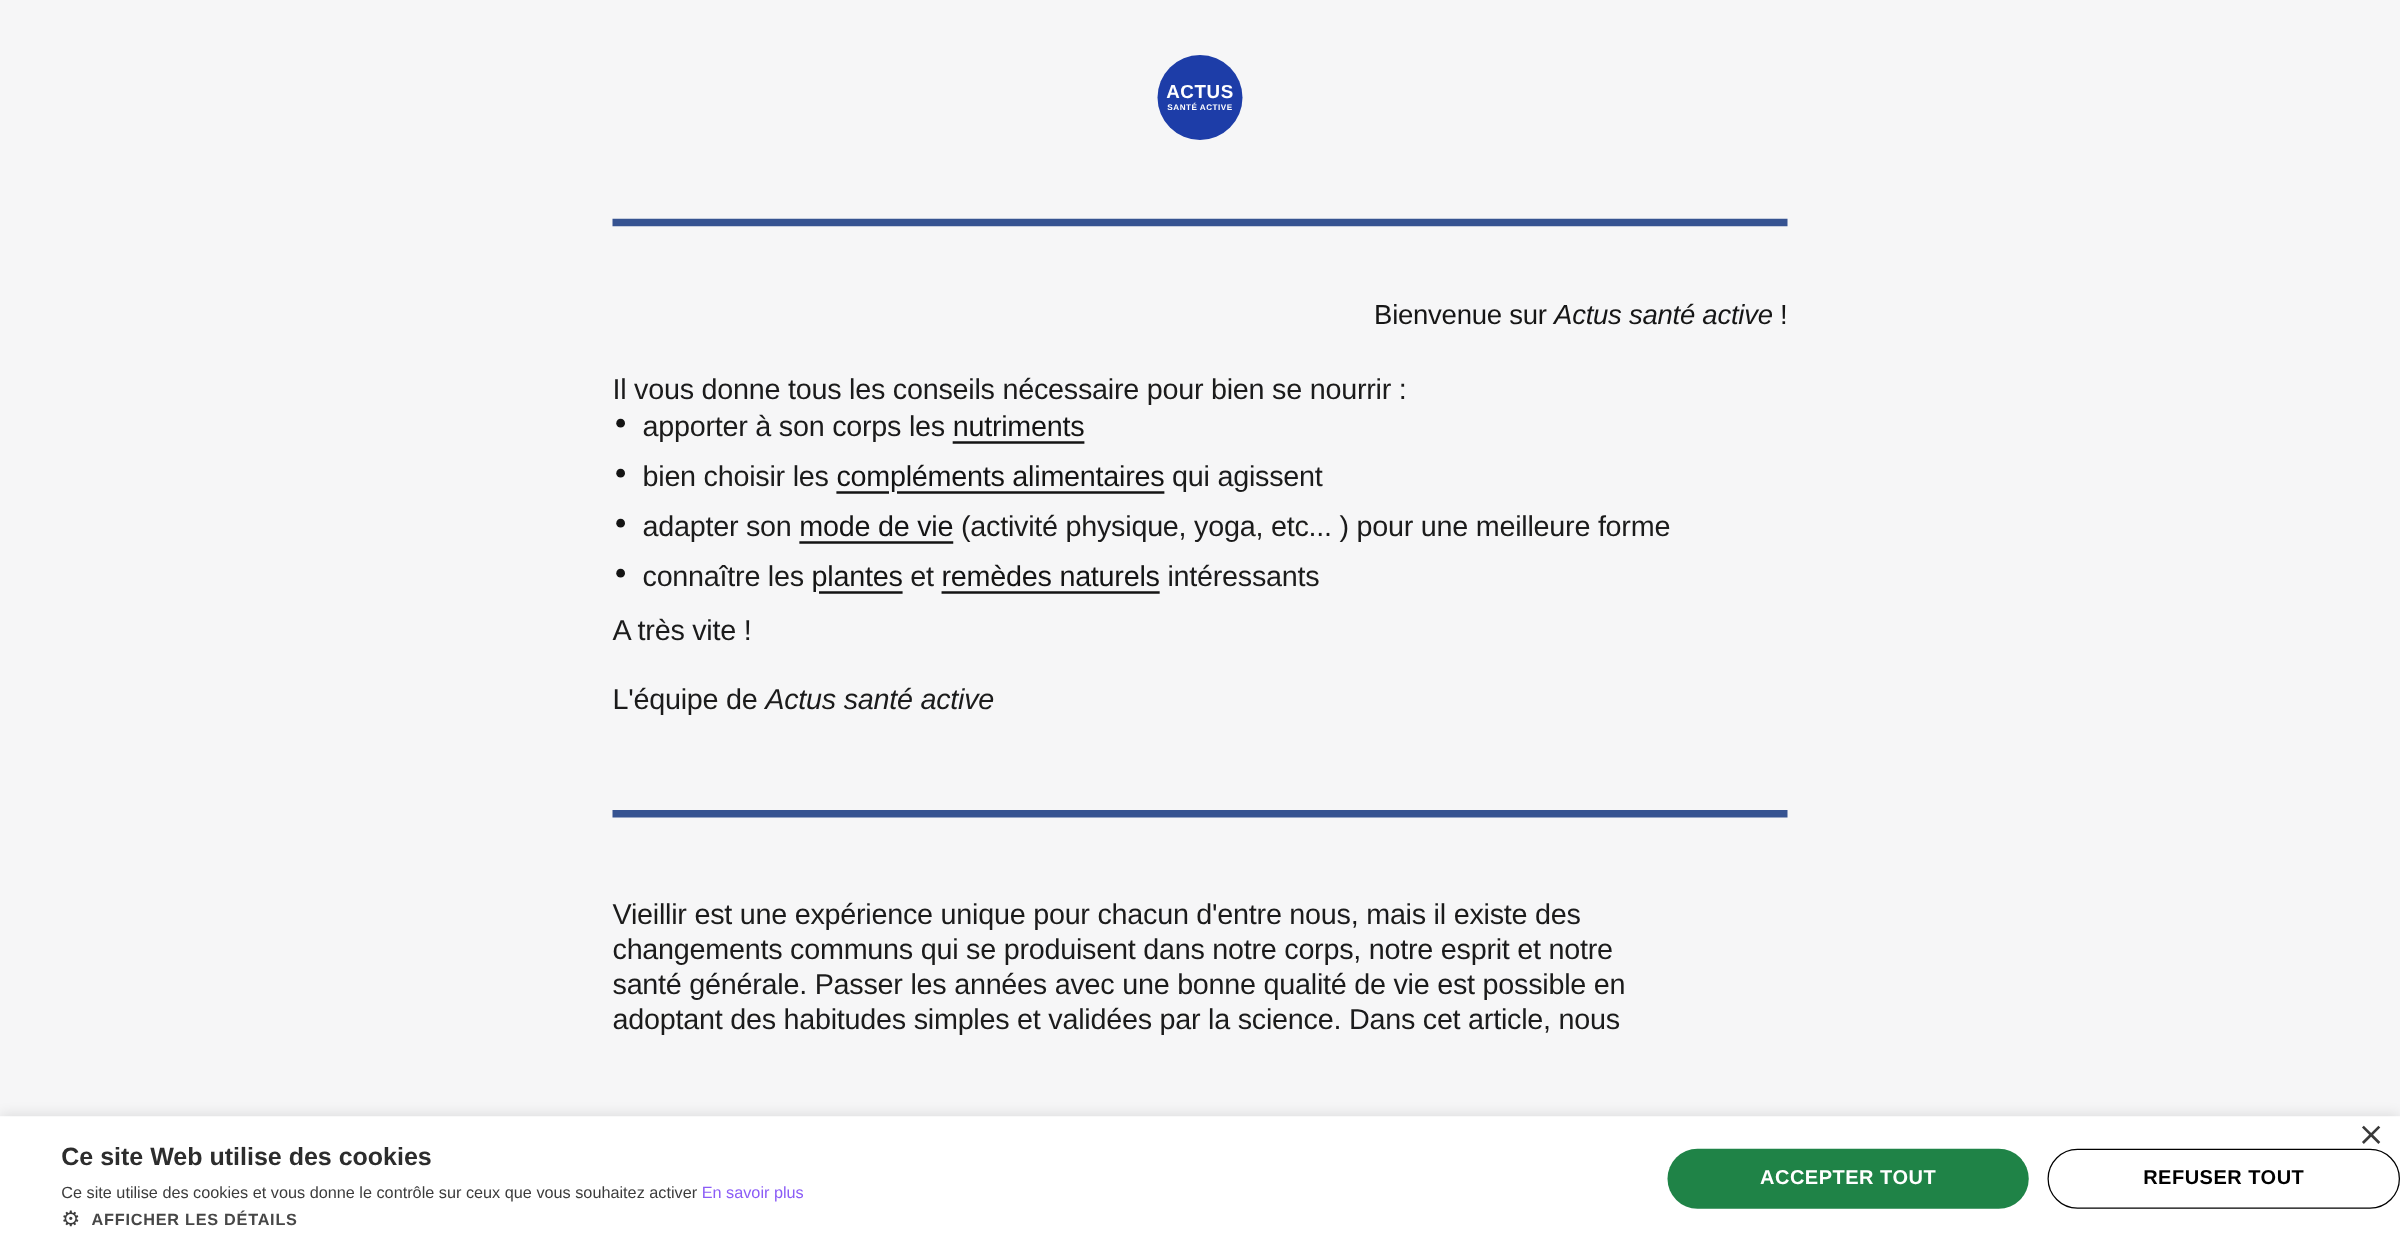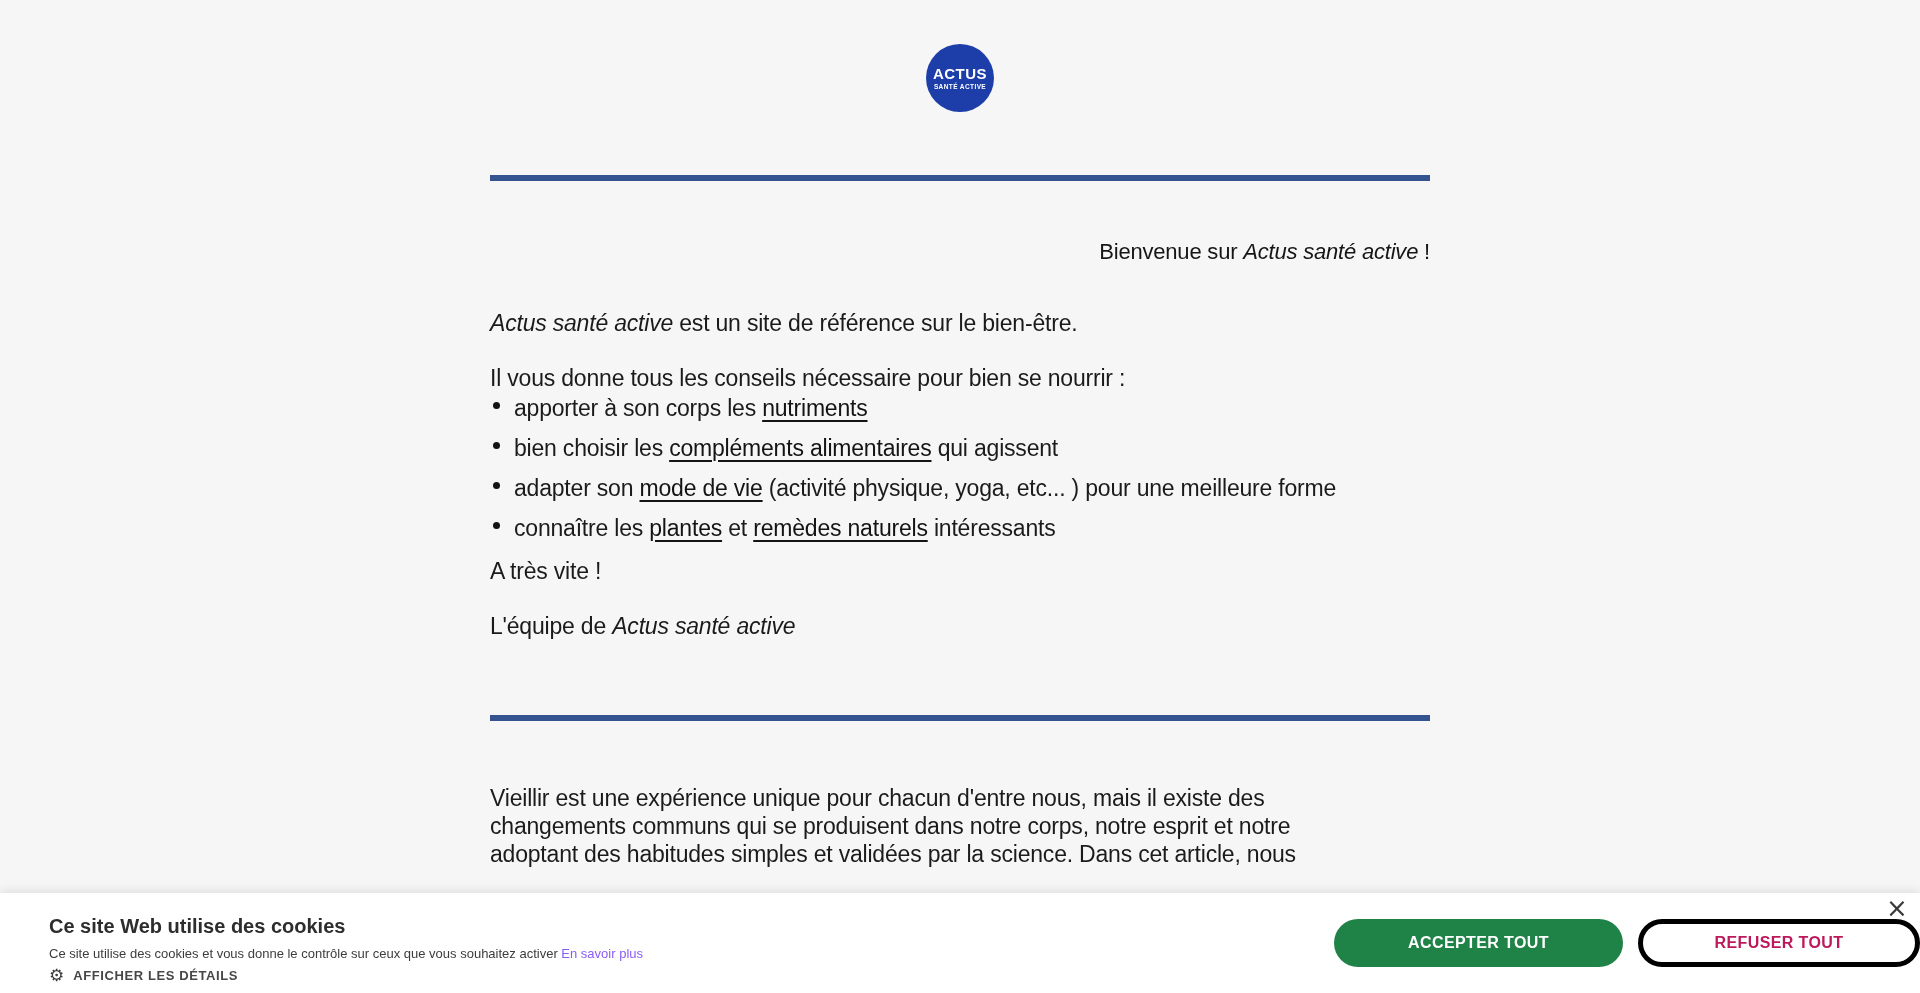--- a/index.html
+++ b/index.html
@@ -84,21 +84,21 @@
     margin-top: 0;
   }
   .btn {
     height: 48px; border-radius: 24px;
     font-family: "Liberation Sans", sans-serif;
     font-size: 16px; font-weight: bold; letter-spacing: 0.4px;
     cursor: pointer;
     display: inline-flex; align-items: center; justify-content: center;
   }
   .btn-accept { width: 289px; background: #1f8347; color: #ffffff; border: none; }
-  .btn-refuse { width: 282px; background: #ffffff; color: #be185d; border: 5px solid #000000; }
+  .btn-refuse { width: 282px; background: #ffffff; color: #000000; border: 1px solid #000000; }
   .cookie-close {
     position: absolute; top: 0px; right: 8px;
     width: 30px; height: 30px;
     background: none; border: none;
     font-size: 26px; font-weight: 400; color: #3a3a3a;
     cursor: pointer; line-height: 30px; text-align: center;
     font-family: "DejaVu Sans", sans-serif;
   }
 </style>
 </head>
@@ -110,21 +110,20 @@
     <div class="logo-circle">
       <span class="logo-line1">ACTUS</span>
       <span class="logo-line2">SANTÉ ACTIVE</span>
     </div>
   </div>
 
   <hr class="divider divider-1">
 
   <h1 class="welcome-heading"><span>Bienvenue sur </span><span class="em">Actus santé active</span><span> !</span></h1>
 
-  <p class="body-text intro-para"><span class="em">Actus santé active</span><span> est un site de référence sur le bien-être.</span></p>
 
   <p class="body-text list-lead">Il vous donne tous les conseils nécessaire pour bien se nourrir :</p>
 
   <ul class="benefits-list">
     <li>
       <span class="dot"></span><span>apporter à son corps les </span><a href="#">nutriments</a><span></span>
     </li>
     <li>
       <span class="dot"></span><span>bien choisir les </span><a href="#">compléments alimentaires</a><span> qui agissent</span>
     </li>
@@ -138,20 +137,21 @@
 
   <p class="body-text closing-para">A très vite !</p>
 
   <p class="body-text signature-para"><span>L'équipe de </span><span class="em">Actus santé active</span></p>
 
   <hr class="divider divider-2">
 
   <p class="body-text article-para">
     <span class="line">Vieillir est une expérience unique pour chacun d'entre nous, mais il existe des</span>
     <span class="line">changements communs qui se produisent dans notre corps, notre esprit et notre</span>
+    <span class="line">santé générale. Passer les années avec une bonne qualité de vie est possible en</span>
     <span class="line">adoptant des habitudes simples et validées par la science. Dans cet article, nous</span>
   </p>
 
 </div>
 
 <div class="cookie-banner">
   <div class="cookie-left">
     <div class="cookie-title">Ce site Web utilise des cookies</div>
     <div class="cookie-desc"><span>Ce site utilise des cookies et vous donne le contrôle sur ceux que vous souhaitez activer </span><a class="cookie-learn-more" href="#">En savoir plus</a></div>
     <div class="cookie-details-row">

